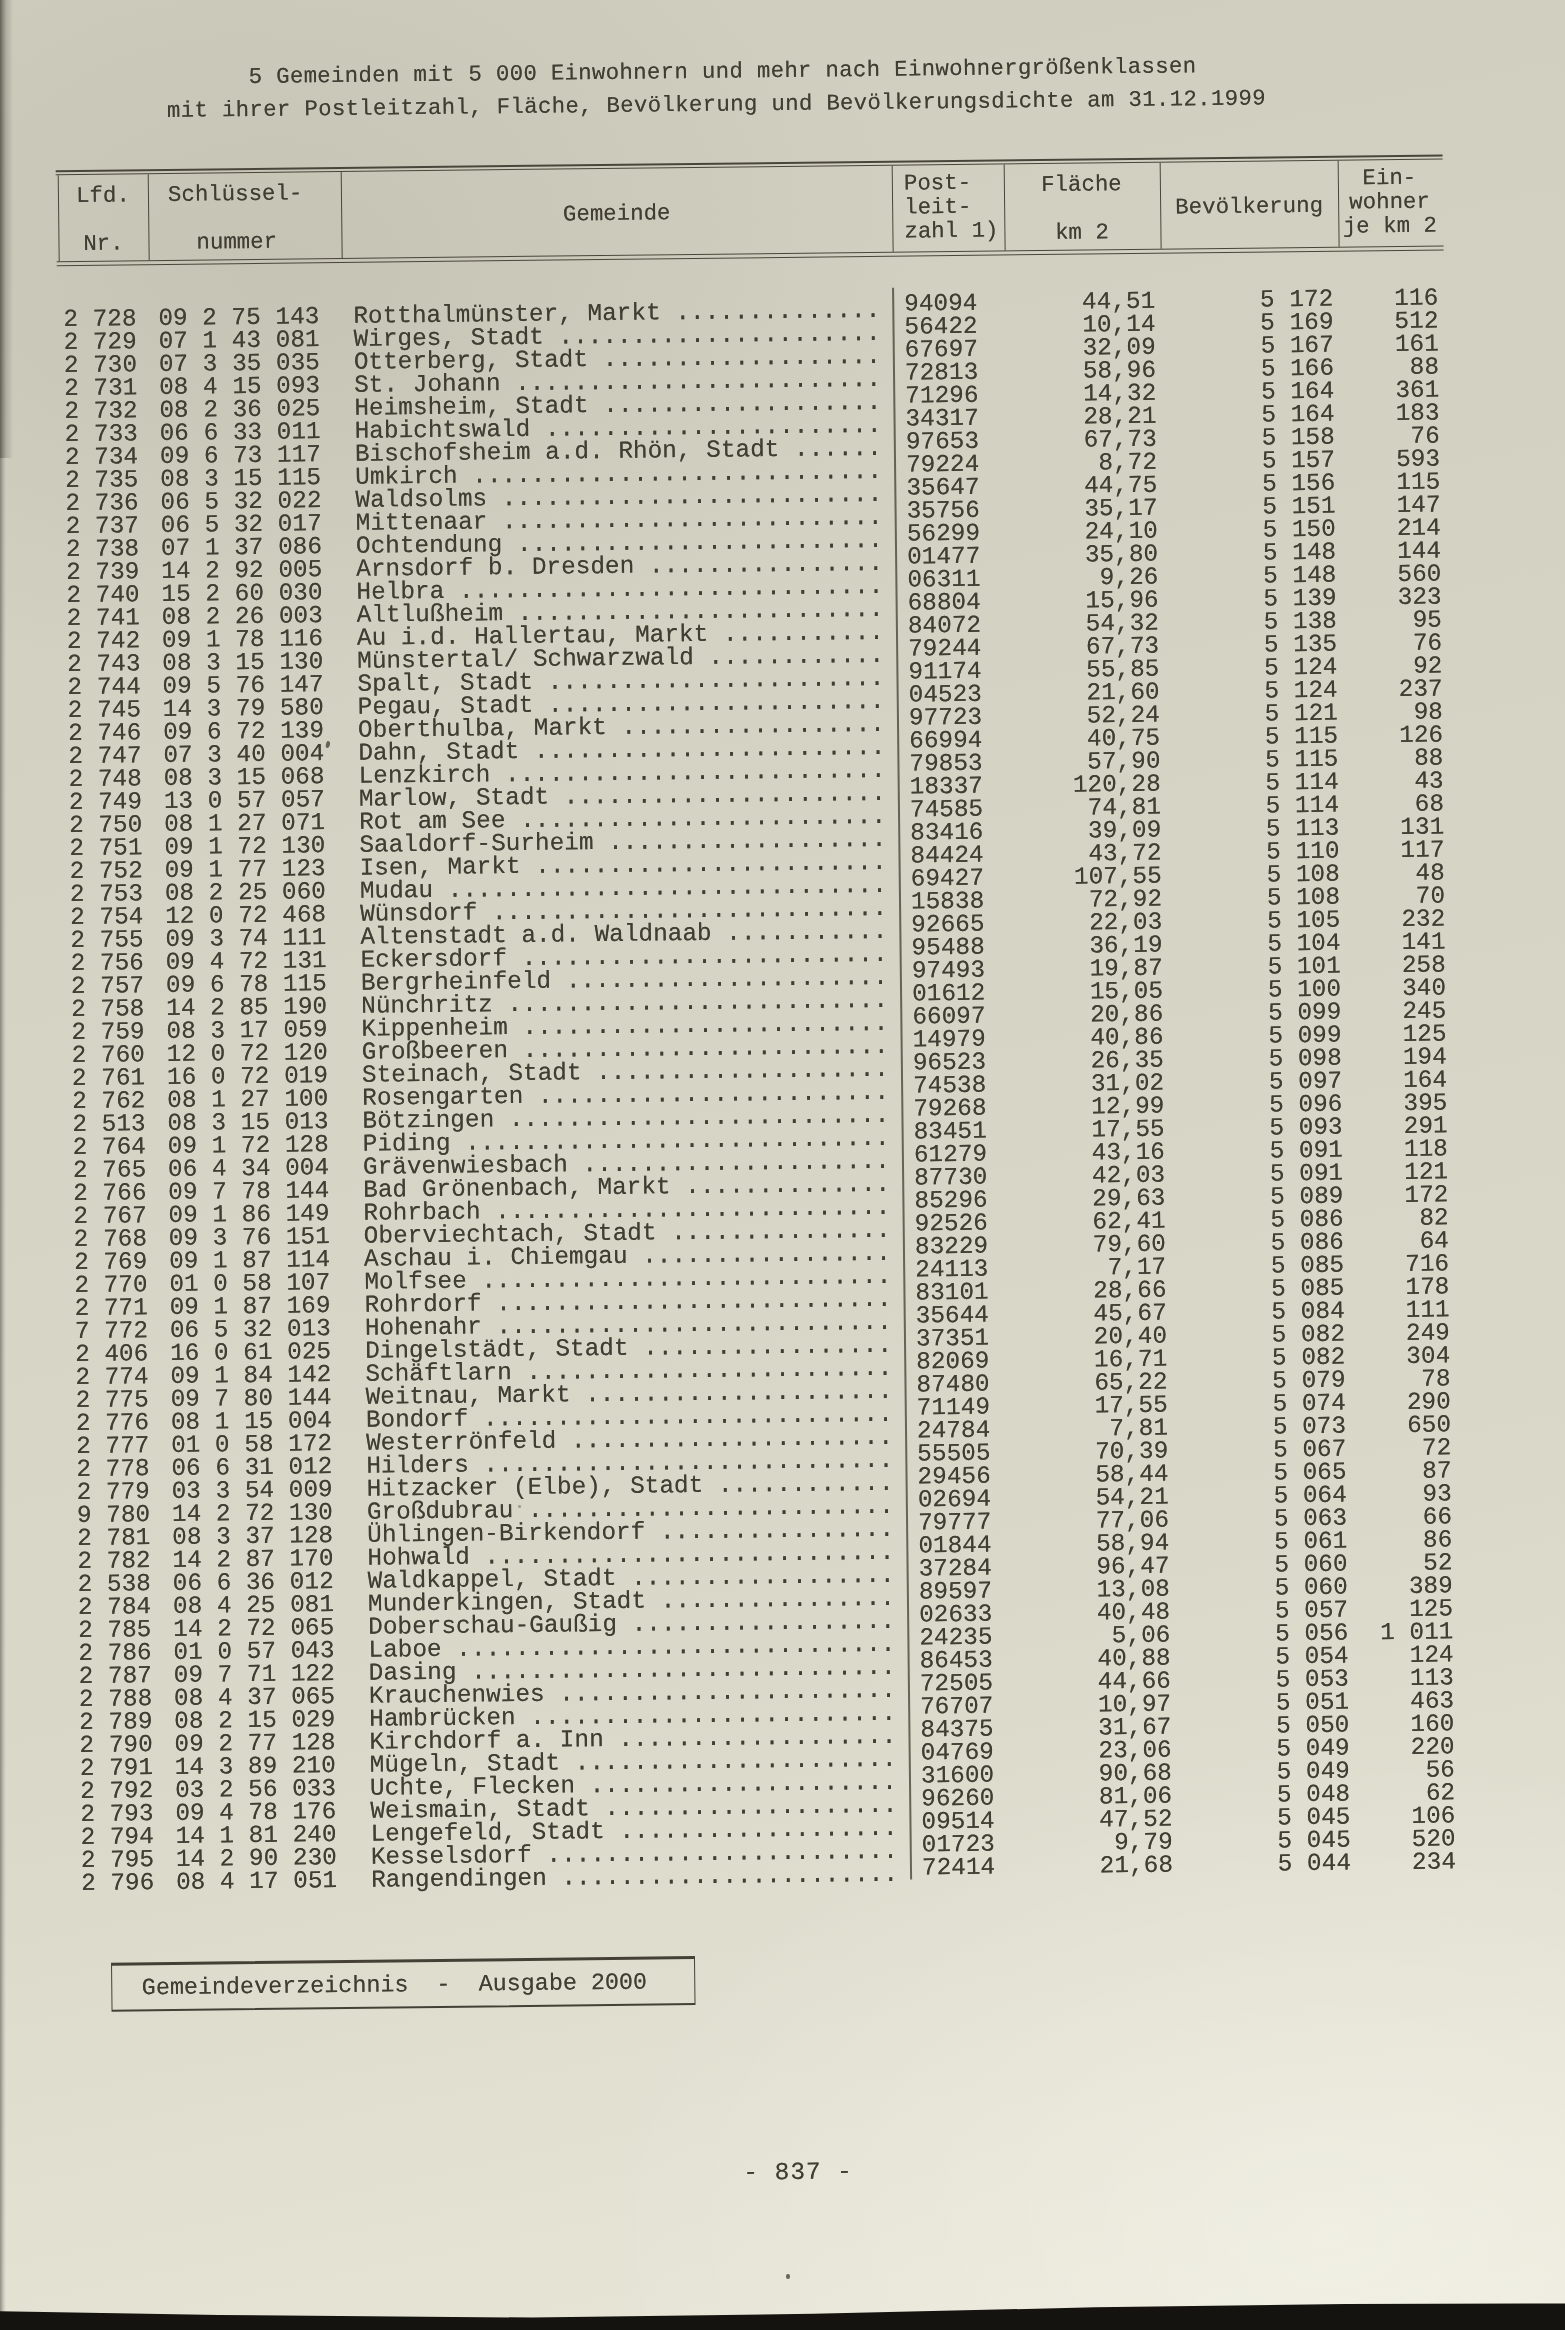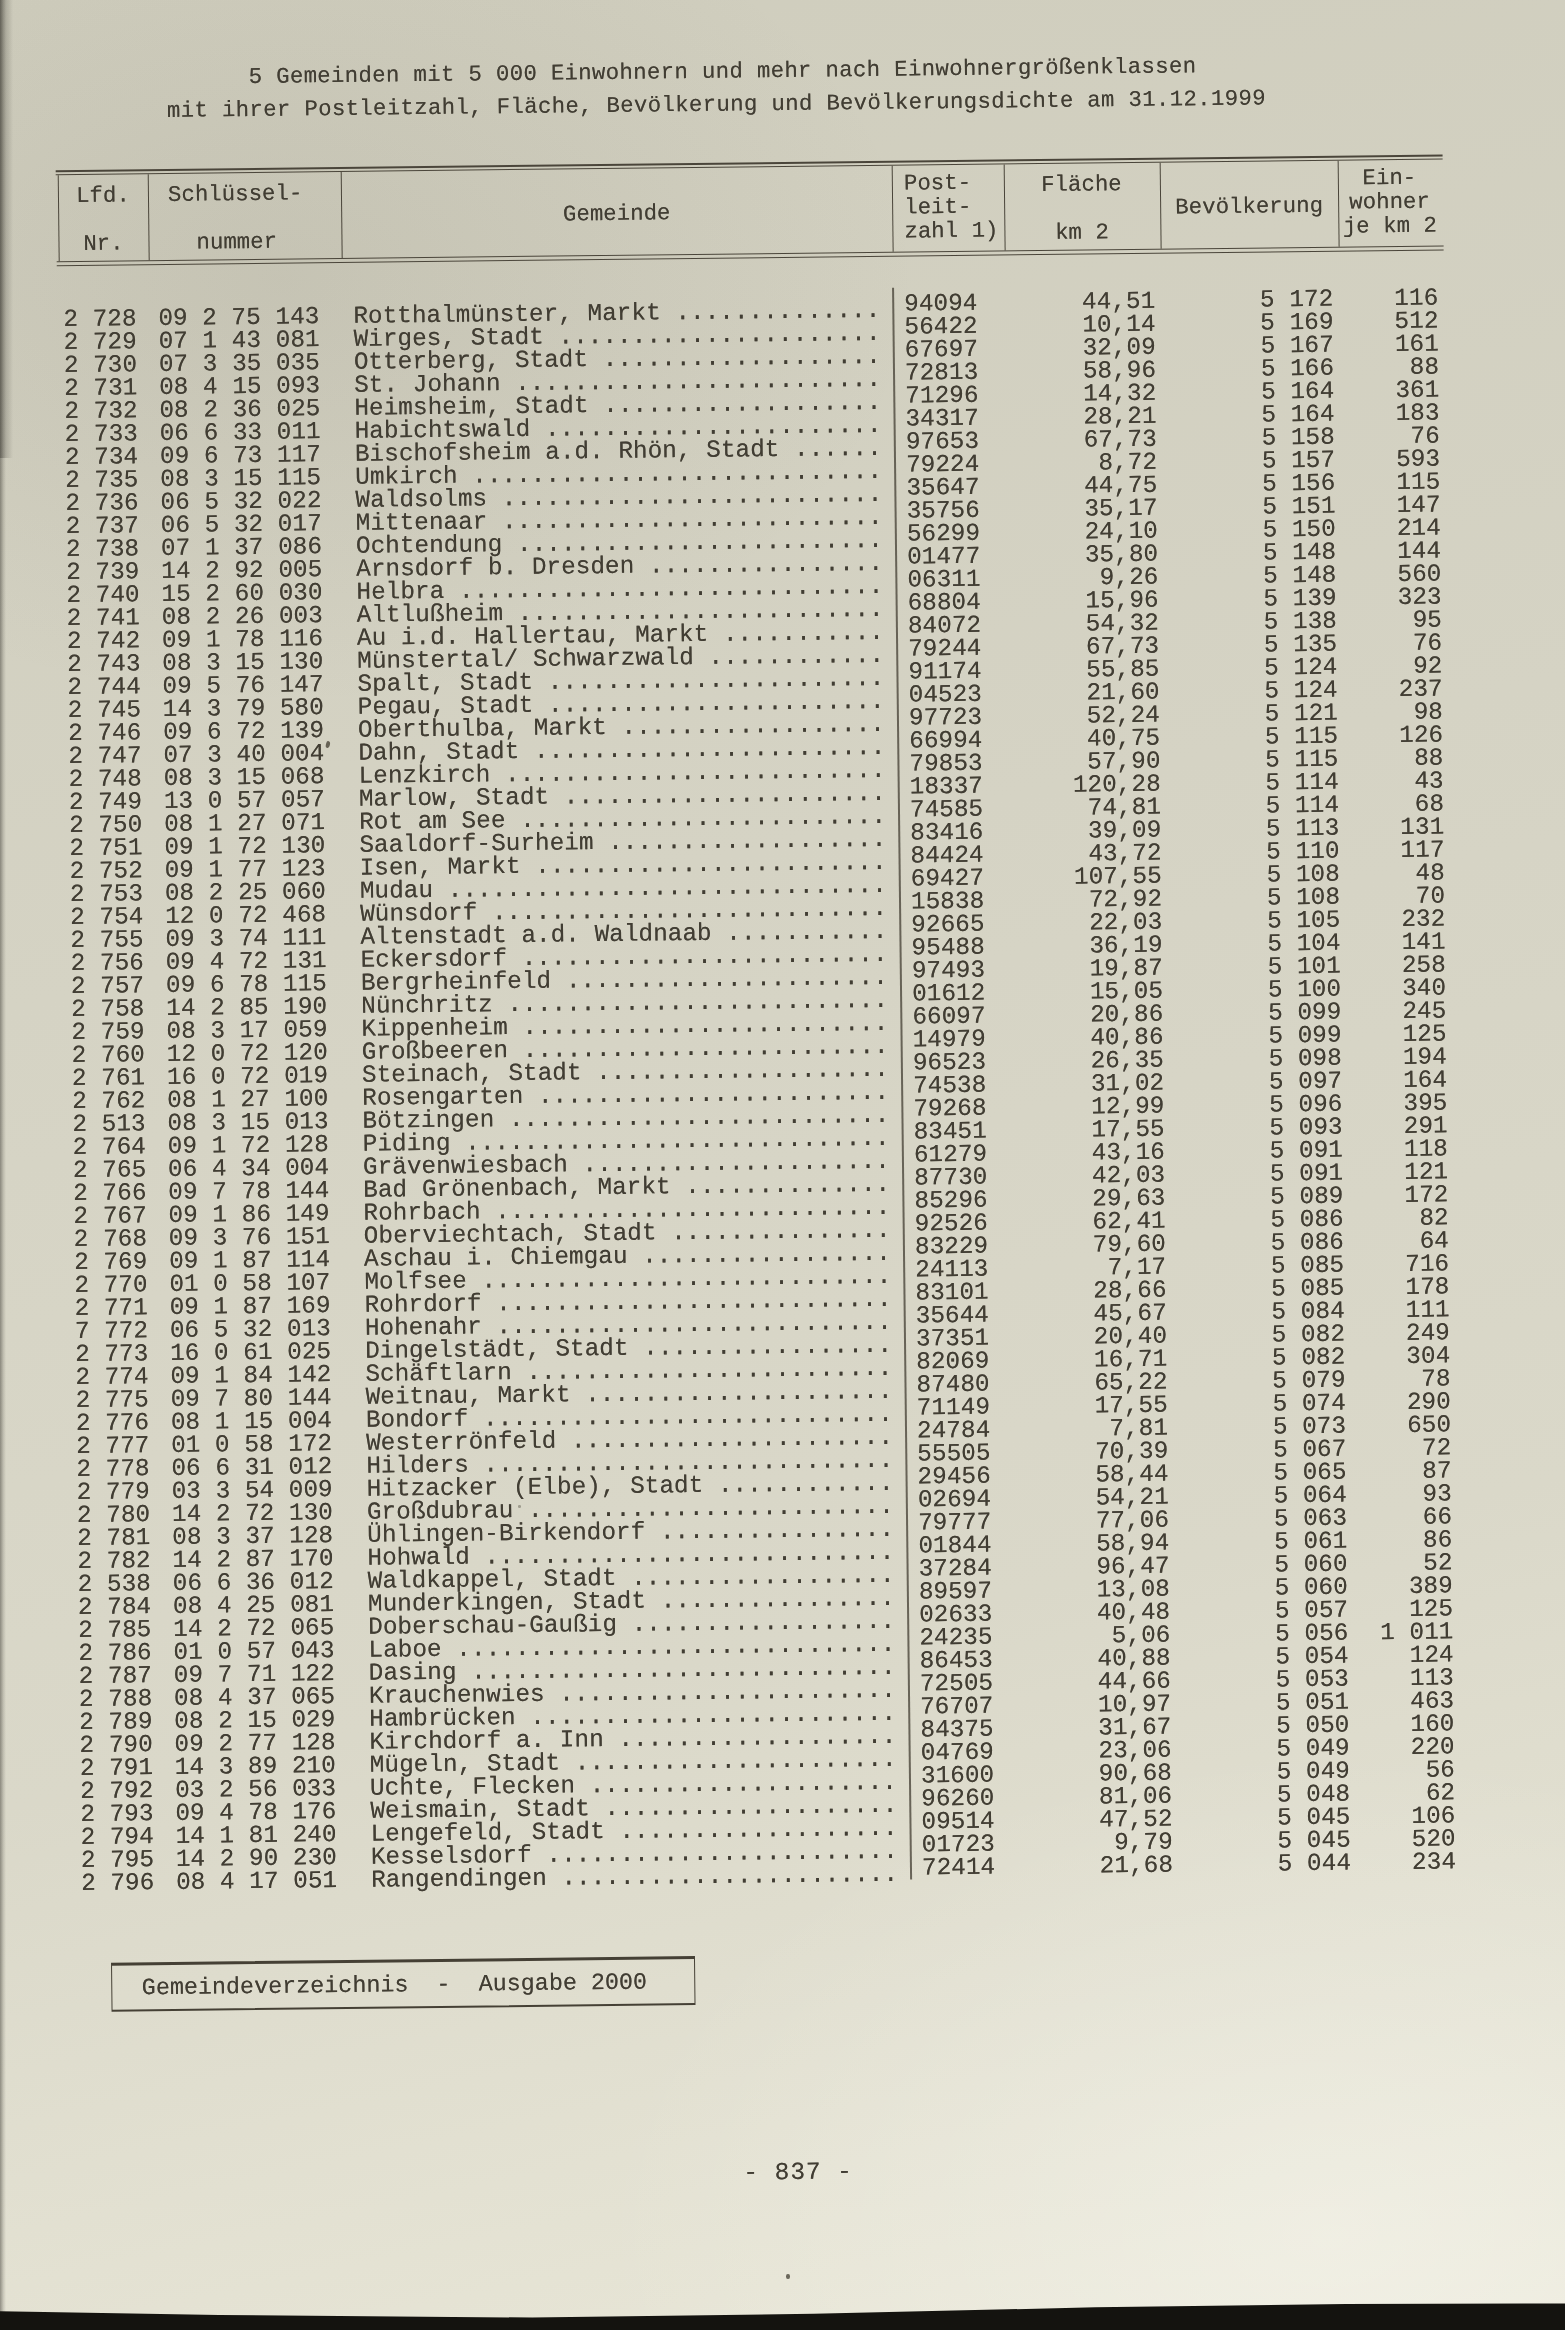--- a/index.html
+++ b/index.html
@@ -575,21 +575,21 @@
     <span class="cell c-lfd">7 772</span>
     <span class="cell c-key">06 5 32 013</span>
     <span class="cell c-name">Hohenahr ...........................</span>
     <span class="cell num c-plz">35644</span>
     <span class="cell num c-area">45,67</span>
     <span class="cell num c-pop">5 084</span>
     <span class="cell num c-den">111</span>
   </div>
 
   <div class="row">
-    <span class="cell c-lfd">2 773</span>
+    <span class="cell c-lfd">2 406</span>
     <span class="cell c-key">16 0 61 025</span>
     <span class="cell c-name">Dingelstädt, Stadt .................</span>
     <span class="cell num c-plz">37351</span>
     <span class="cell num c-area">20,40</span>
     <span class="cell num c-pop">5 082</span>
     <span class="cell num c-den">249</span>
   </div>
 
   <div class="row">
     <span class="cell c-lfd">2 774</span>
@@ -645,21 +645,21 @@
     <span class="cell c-lfd">2 779</span>
     <span class="cell c-key">03 3 54 009</span>
     <span class="cell c-name">Hitzacker (Elbe), Stadt ............</span>
     <span class="cell num c-plz">29456</span>
     <span class="cell num c-area">58,44</span>
     <span class="cell num c-pop">5 065</span>
     <span class="cell num c-den">87</span>
   </div>
 
   <div class="row">
-    <span class="cell c-lfd">2 780</span>
+    <span class="cell c-lfd">9 780</span>
     <span class="cell c-key">14 2 72 130</span>
     <span class="cell c-name">Großdubrau .........................</span>
     <span class="cell num c-plz">02694</span>
     <span class="cell num c-area">54,21</span>
     <span class="cell num c-pop">5 064</span>
     <span class="cell num c-den">93</span>
   </div>
 
   <div class="row">
     <span class="cell c-lfd">2 781</span>

